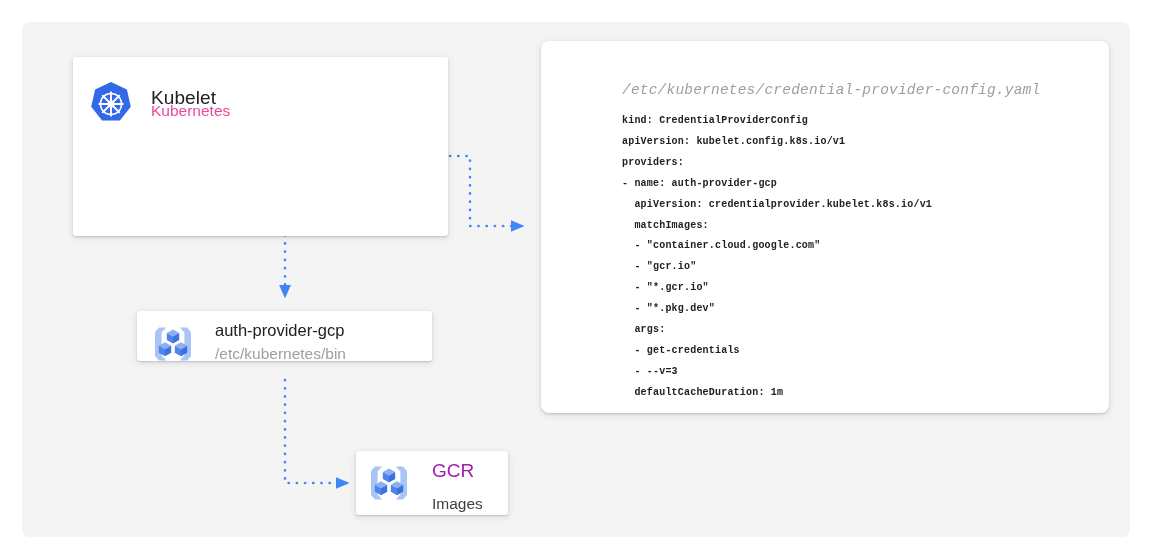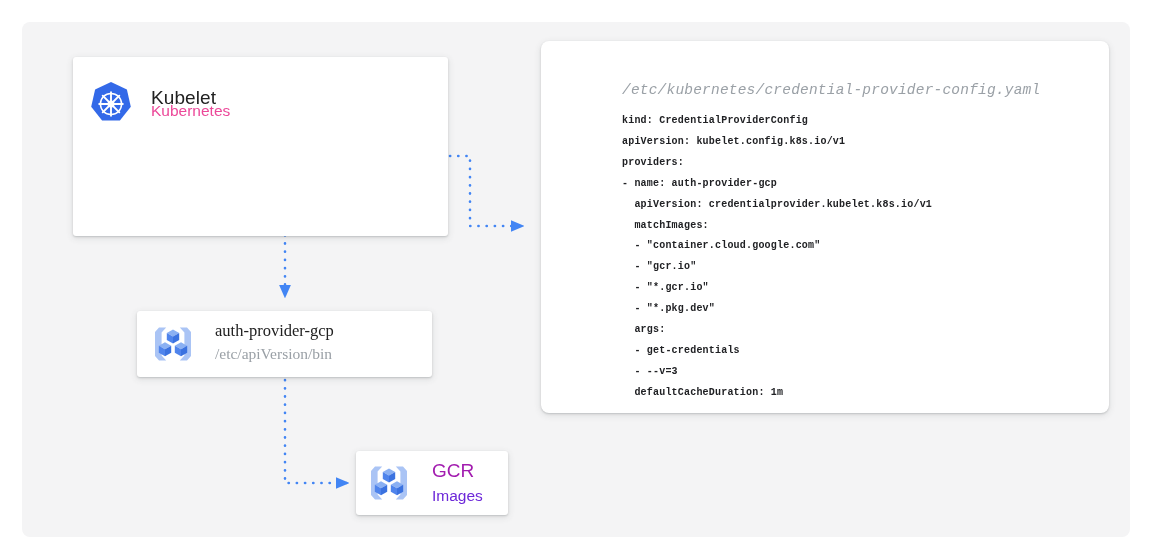--- a/index.html
+++ b/index.html
@@ -92,22 +92,21 @@
     color: #757575;
     line-height: 24px;
     white-space: nowrap;
   }
 
   
   #auth-provider-card {
     left: 137px;
     top: 311px;
     width: 295px;
-    height: 66px;
-    font-family: Liberation Serif, serif;
+    height: 50px;
   }
   #auth-icon-wrap {
     position: absolute;
     left: 13px;
     top: 10px;
     width: 46px;
     height: 46px;
   }
   #auth-title {
     position: absolute;
@@ -144,23 +143,23 @@
     position: absolute;
     left: 76px;
     top: 9px;
     font-size: 19px;
     color: #a21caf;
     white-space: nowrap;
   }
   #gcr-subtitle {
     position: absolute;
     left: 76px;
-    top: 36px;
+    top: 44px;
     font-size: 15.5px;
-    color: #6d28d9;
+    color: #404040;
     white-space: nowrap;
   }
 
   
   #code-panel {
     left: 541px;
     top: 41px;
     width: 568px;
     height: 372px;
     border-radius: 8px;
@@ -258,21 +257,21 @@
         </g>
 
         <g>
           <path d="M31.0 21.2 L37.2 24.7 L31.0 28.2 L24.8 24.7 Z" fill="#8ab0f3"></path>
           <path d="M24.8 24.7 L31.0 28.2 L31.0 35.2 L24.8 31.7 Z" fill="#4f84ec"></path>
           <path d="M37.2 24.7 L37.2 31.7 L31.0 35.2 L31.0 28.2 Z" fill="#3b72e0"></path>
         </g>
       </svg>
     </div>
     <div id="auth-title">auth-provider-gcp</div>
-    <div id="auth-subtitle">/etc/apiVersion/bin</div>
+    <div id="auth-subtitle">/etc/kubernetes/bin</div>
   </div>
 
   <div class="card" id="gcr-card">
     <div id="gcr-icon-wrap">
       <svg width="46" height="46" viewBox="0 0 46 46" xmlns="http://www.w3.org/2000/svg">
         <path d="M16.2 6.5 L9.0 6.5 L5.0 11.0 L5.0 35.0 L9.0 39.5 L16.2 39.5 L11.6 34.6 L11.6 11.4 Z" fill="#aac4f5"></path>
         <path d="M29.8 6.5 L37.0 6.5 L41.0 11.0 L41.0 35.0 L37.0 39.5 L29.8 39.5 L34.4 34.6 L34.4 11.4 Z" fill="#aac4f5"></path>
         <g>
           <path d="M23 8.6 L29.2 12.1 L23 15.6 L16.8 12.1 Z" fill="#8ab0f3"></path>
           <path d="M16.8 12.1 L23 15.6 L23 22.6 L16.8 19.1 Z" fill="#4f84ec"></path>

